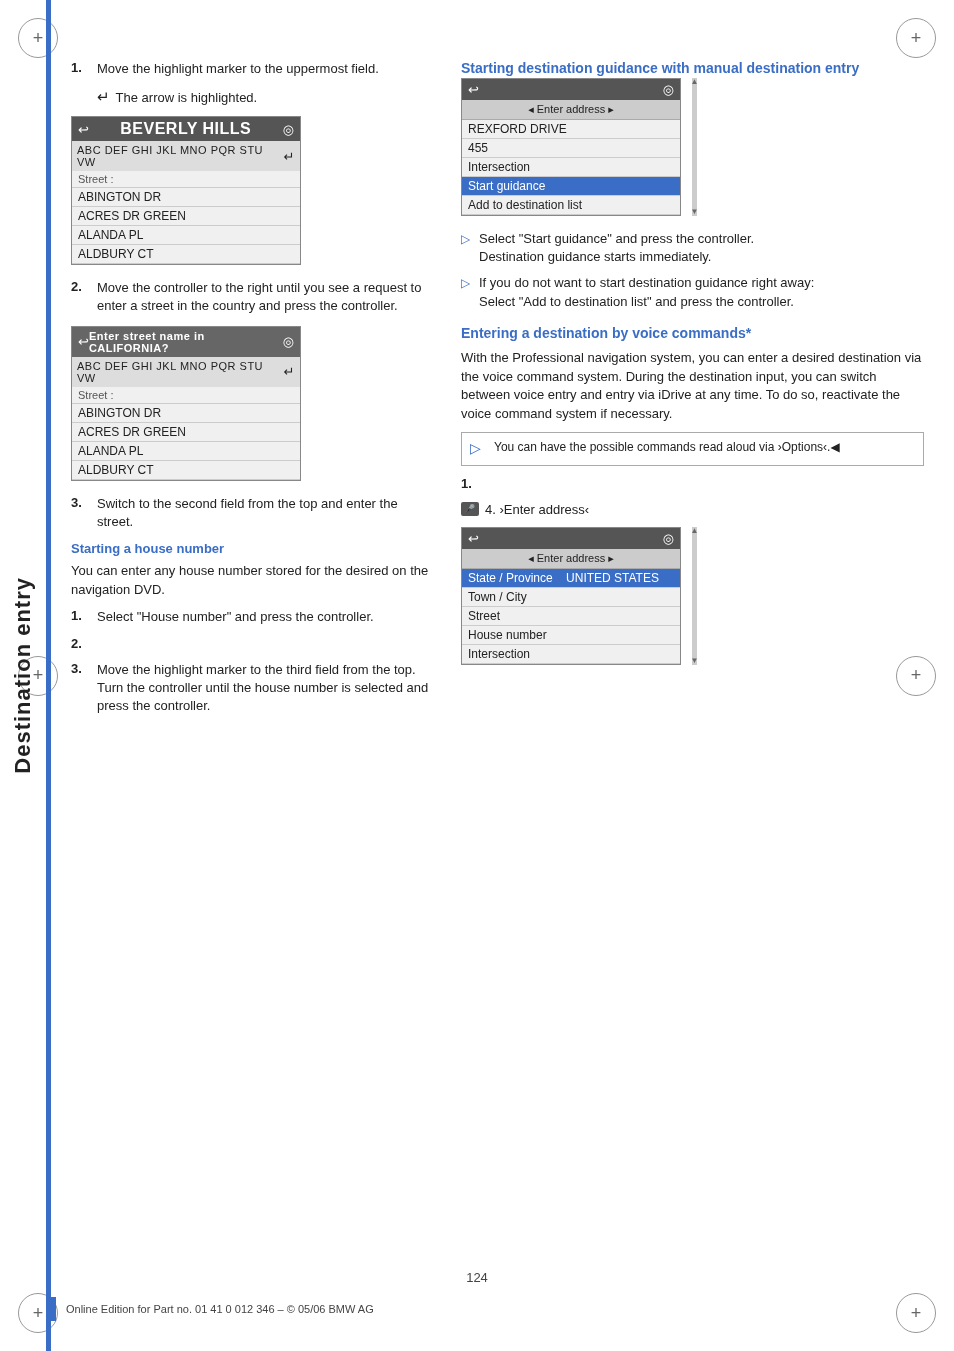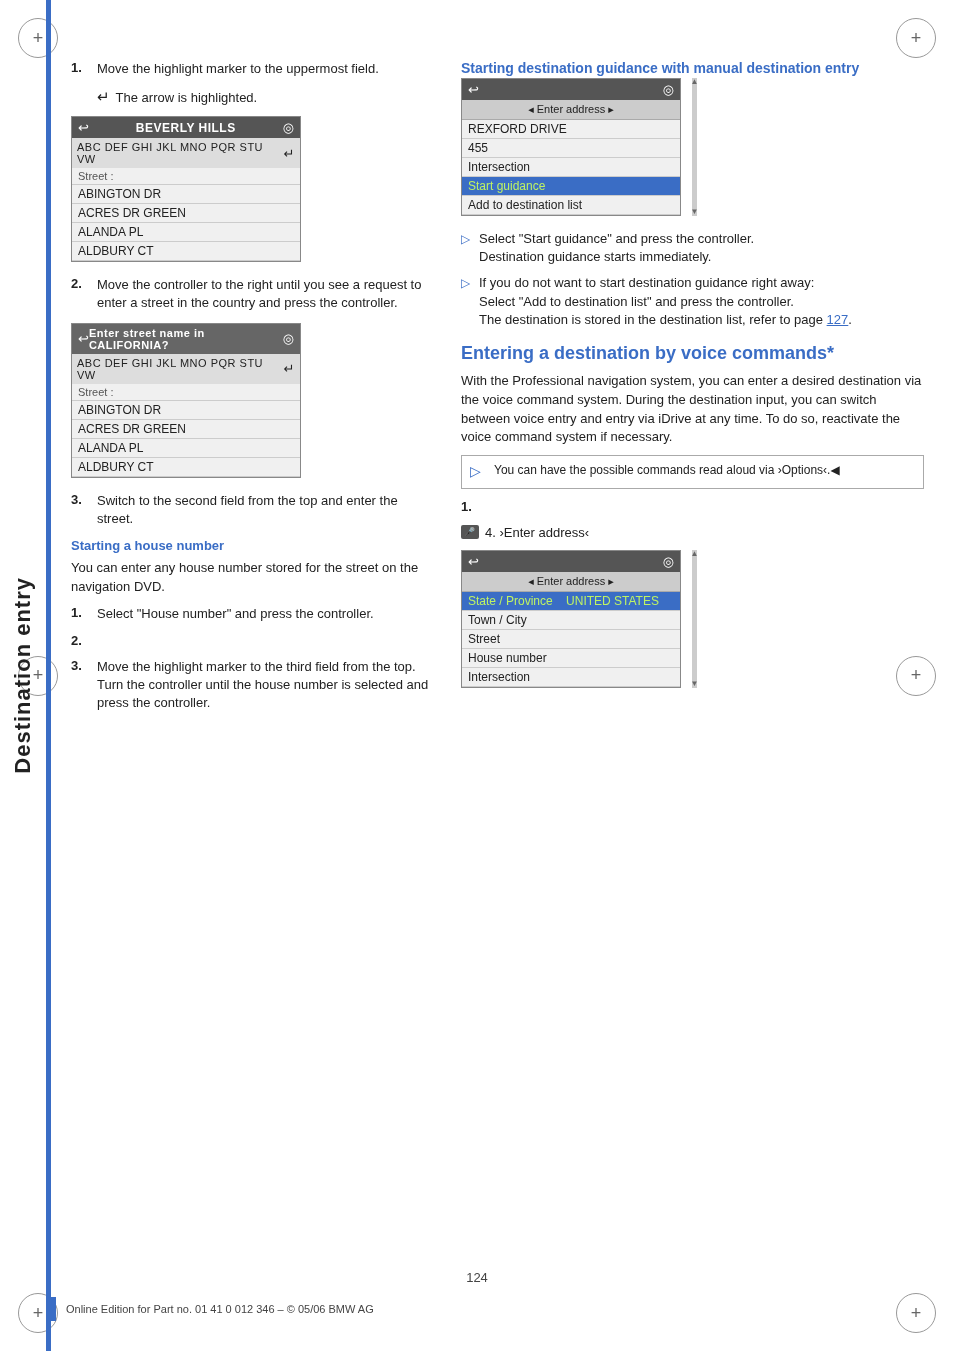--- a/index.html
+++ b/index.html
@@ -130,21 +130,21 @@
       display: flex;
       align-items: center;
       justify-content: space-between;
       padding: 3px 6px;
       font-size: 12px;
     }
     .nav-screen-header .left-icon {
       font-size: 13px;
     }
     .nav-screen-header .title {
-      font-size: 12px;
+      font-size: 16px;
       font-weight: bold;
       letter-spacing: 0.5px;
     }
     .nav-screen-header .right-icon {
       font-size: 13px;
     }
     .nav-screen-alphabet {
       background: #ddd;
       padding: 3px 5px;
       font-size: 11px;
@@ -161,26 +161,26 @@
       font-size: 12px;
       border-bottom: 1px solid #ccc;
       color: #222;
     }
     .nav-screen-row.label-row {
       color: #555;
       font-size: 11px;
     }
     .nav-screen-row.highlighted {
       background: #3a6dc5;
-      color: #bef264;
+      color: #ffffff;
     }
 
     
     .section-heading {
-      font-size: 18px;
+      font-size: 14px;
       font-weight: bold;
       color: #3a6dc5;
       margin-bottom: 8px;
       margin-top: 14px;
     }
 
     
     .subsection-heading {
       font-size: 13px;
       font-weight: bold;
@@ -396,21 +396,21 @@
         <div class="nav-screen-row">ALDBURY CT</div>
       </div>
     </div>
 
     <div class="step">
       <span class="step-num">3.</span>
       <span class="step-text">Switch to the second field from the top and enter the street.</span>
     </div>
 
     <div class="subsection-heading">Starting a house number</div>
-    <p class="body-text">You can enter any house number stored for the street on the navigation DVD.</p>
+    <p class="body-text">You can enter any house number stored for the desired on the navigation DVD.</p>
 
     <div class="step">
       <span class="step-num">1.</span>
       <span class="step-text">Select "House number" and press the controller.</span>
     </div>
     <div class="step">
       <span class="step-num">2.</span>
     </div>
     <div class="step">
       <span class="step-num">3.</span>
@@ -449,21 +449,20 @@
         <span>Select "Start guidance" and press the controller.</span><br>
         <span>Destination guidance starts immediately.</span>
       </div>
     </div>
 
     <div class="bullet-item">
       <span class="bullet-tri">▷</span>
       <div>
         <span>If you do not want to start destination guidance right away:</span><br>
         <span>Select "Add to destination list" and press the controller.</span><br>
-        <span>The destination is stored in the destination list, refer to page <span class="link-blue">127</span>.</span>
       </div>
     </div>
 
     <div class="section-heading">
       <span>Entering a destination by voice commands*</span>
     </div>
 
     <p class="body-text">With the Professional navigation system, you can enter a desired destination via the voice command system. During the destination input, you can switch between voice entry and entry via iDrive at any time. To do so, reactivate the voice command system if necessary.</p>
 
     <div class="note-box">

